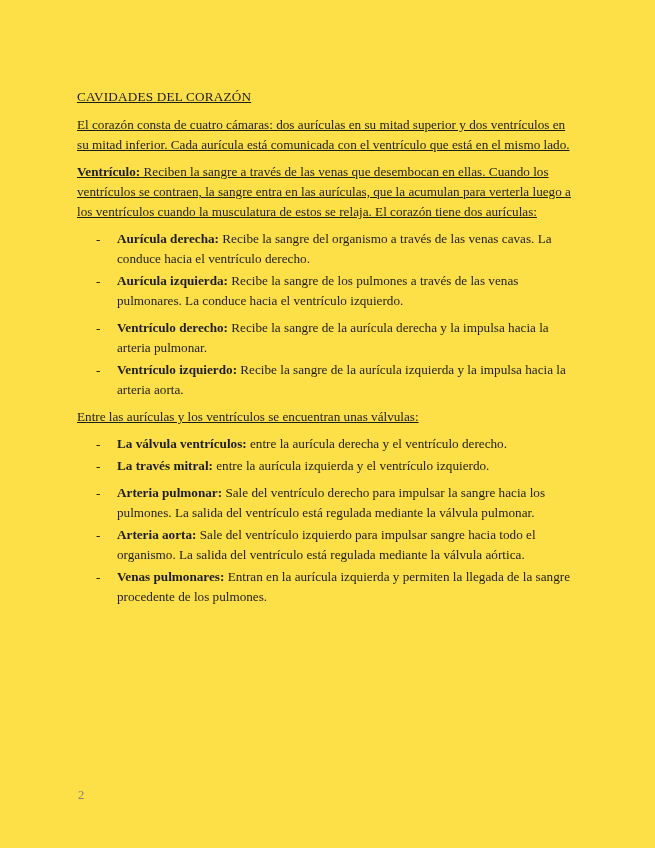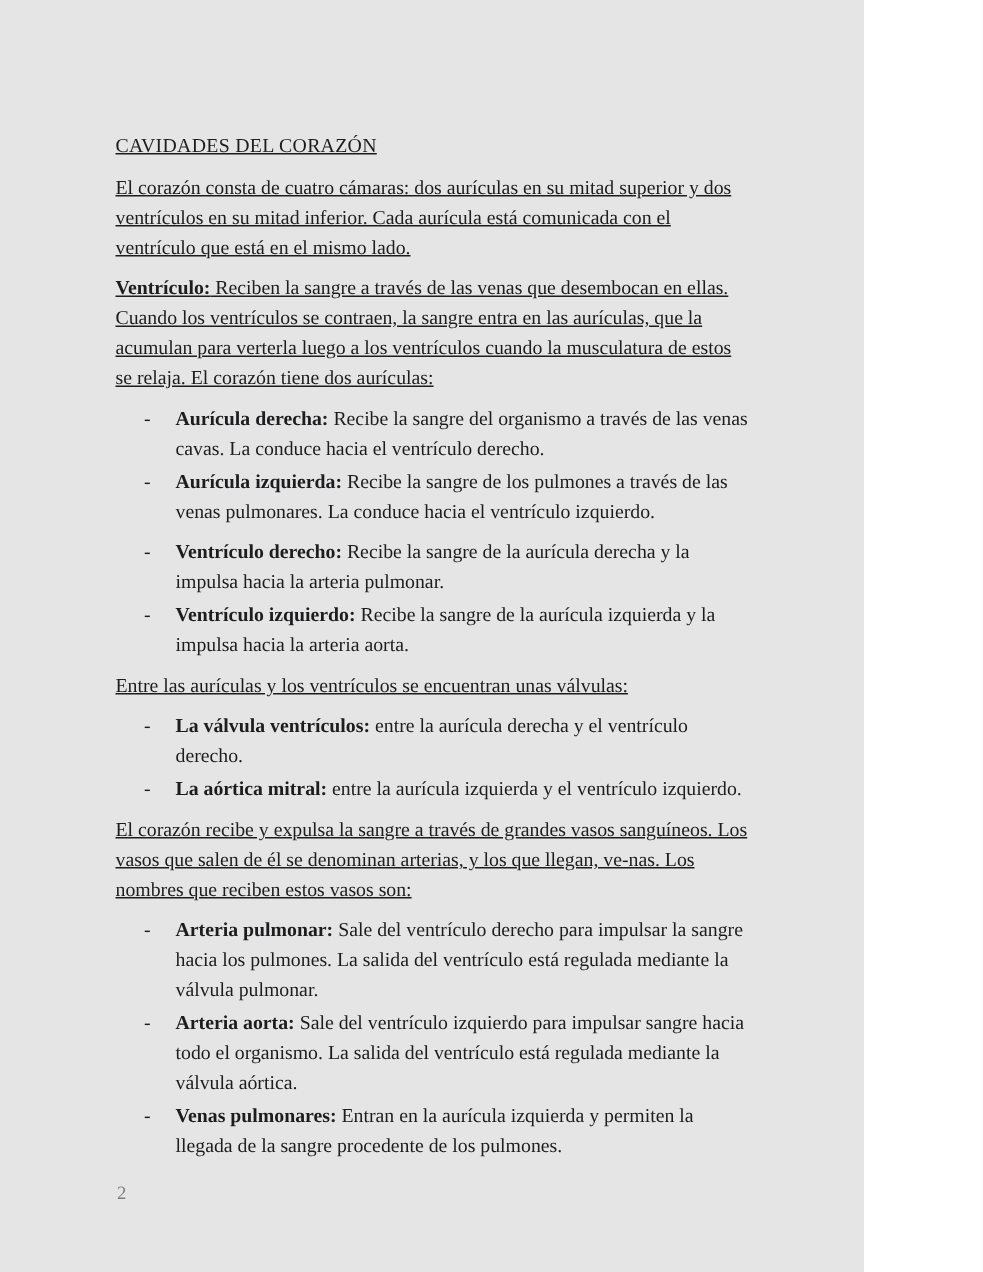--- a/index.html
+++ b/index.html
@@ -3,23 +3,23 @@
 <meta charset="utf-8">
 <style>
   html, body {
     margin: 0;
     padding: 0;
     background: #ffffff;
   }
   .page {
     position: relative;
     box-sizing: border-box;
-    width: 576px;
+    width: 655px;
     height: 848px;
-    background: #e5e5e5;
+    background: #fde047;
     padding: 87px 77px 0 77px;
     font-family: "Liberation Serif", "DejaVu Serif", serif;
     font-size: 13.2px;
     line-height: 20px;
     color: #1d1d1f;
     overflow: hidden;
   }
   .heading {
     font-size: 13.2px;
     font-weight: 400;
@@ -96,26 +96,25 @@
 
   <p class="para">Entre las aurículas y los ventrículos se encuentran unas válvulas:</p>
 
   <ul class="doc-list">
     <li>
       <span class="bullet">-</span>
       <span class="li-body"><strong>La válvula ventrículos:</strong><span> entre la aurícula derecha y el ventrículo derecho.</span></span>
     </li>
     <li>
       <span class="bullet">-</span>
-      <span class="li-body"><strong>La aórtica mitral:</strong><span> entre la aurícula izquierda y el ventrículo izquierdo.</span></span>
+      <span class="li-body"><strong>La través mitral:</strong><span> entre la aurícula izquierda y el ventrículo izquierdo.</span></span>
     </li>
   </ul>
 
 
-  <p class="para">El corazón recibe y expulsa la sangre a través de grandes vasos sanguíneos. Los vasos que salen de él se denominan arterias, y los que llegan, ve-nas. Los nombres que reciben estos vasos son:</p>
 
   <ul class="doc-list">
     <li>
       <span class="bullet">-</span>
       <span class="li-body"><strong>Arteria pulmonar:</strong><span> Sale del ventrículo derecho para impulsar la sangre hacia los pulmones. La salida del ventrículo está regulada mediante la válvula pulmonar.</span></span>
     </li>
     <li>
       <span class="bullet">-</span>
       <span class="li-body"><strong>Arteria aorta:</strong><span> Sale del ventrículo izquierdo para impulsar sangre hacia todo el organismo. La salida del ventrículo está regulada mediante la válvula aórtica.</span></span>
     </li>

